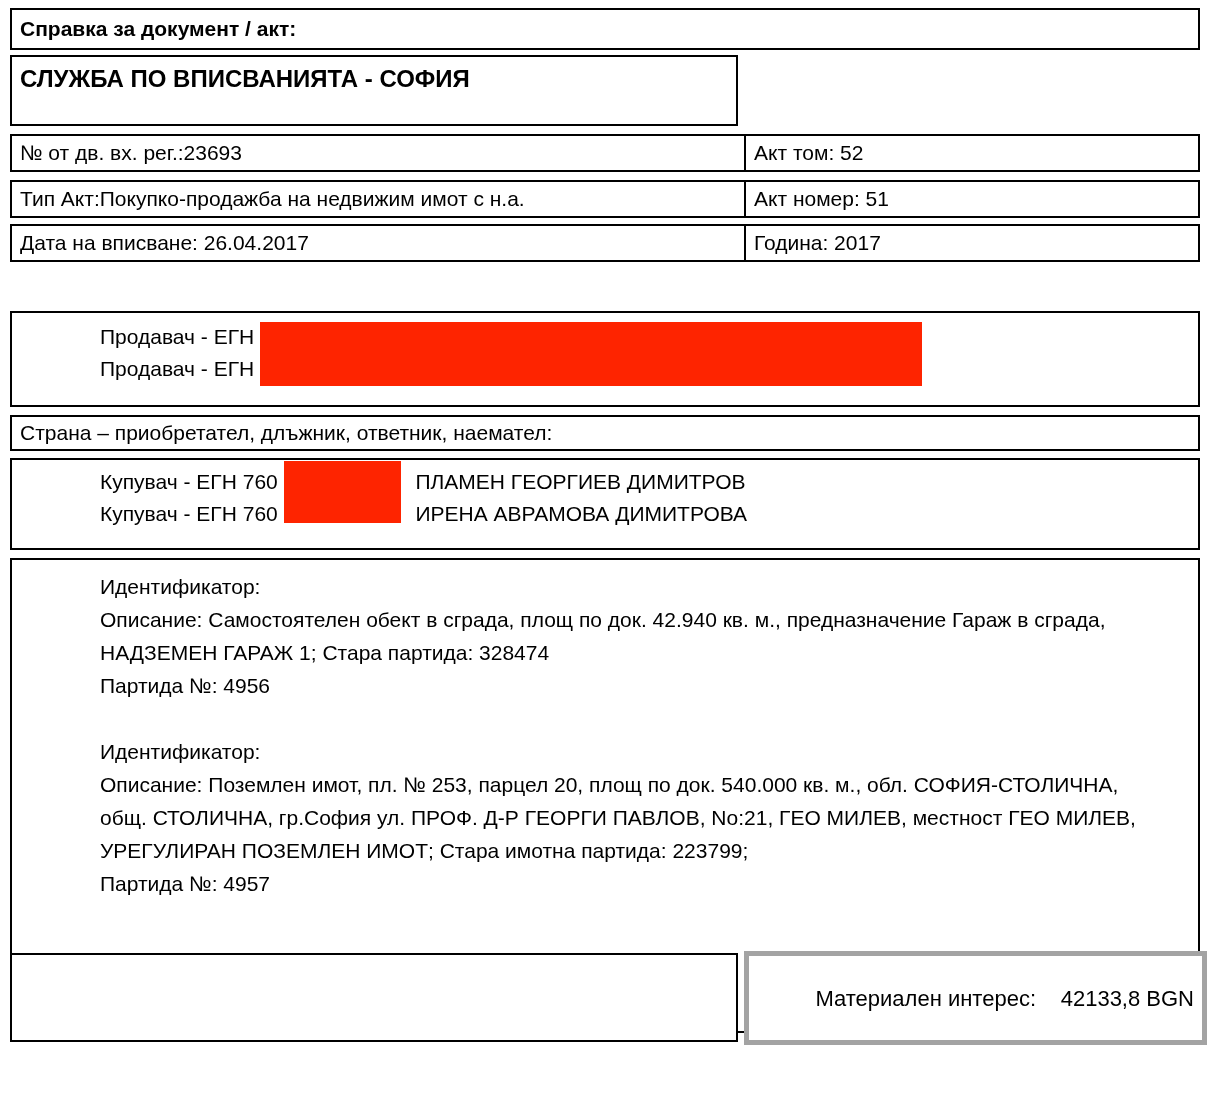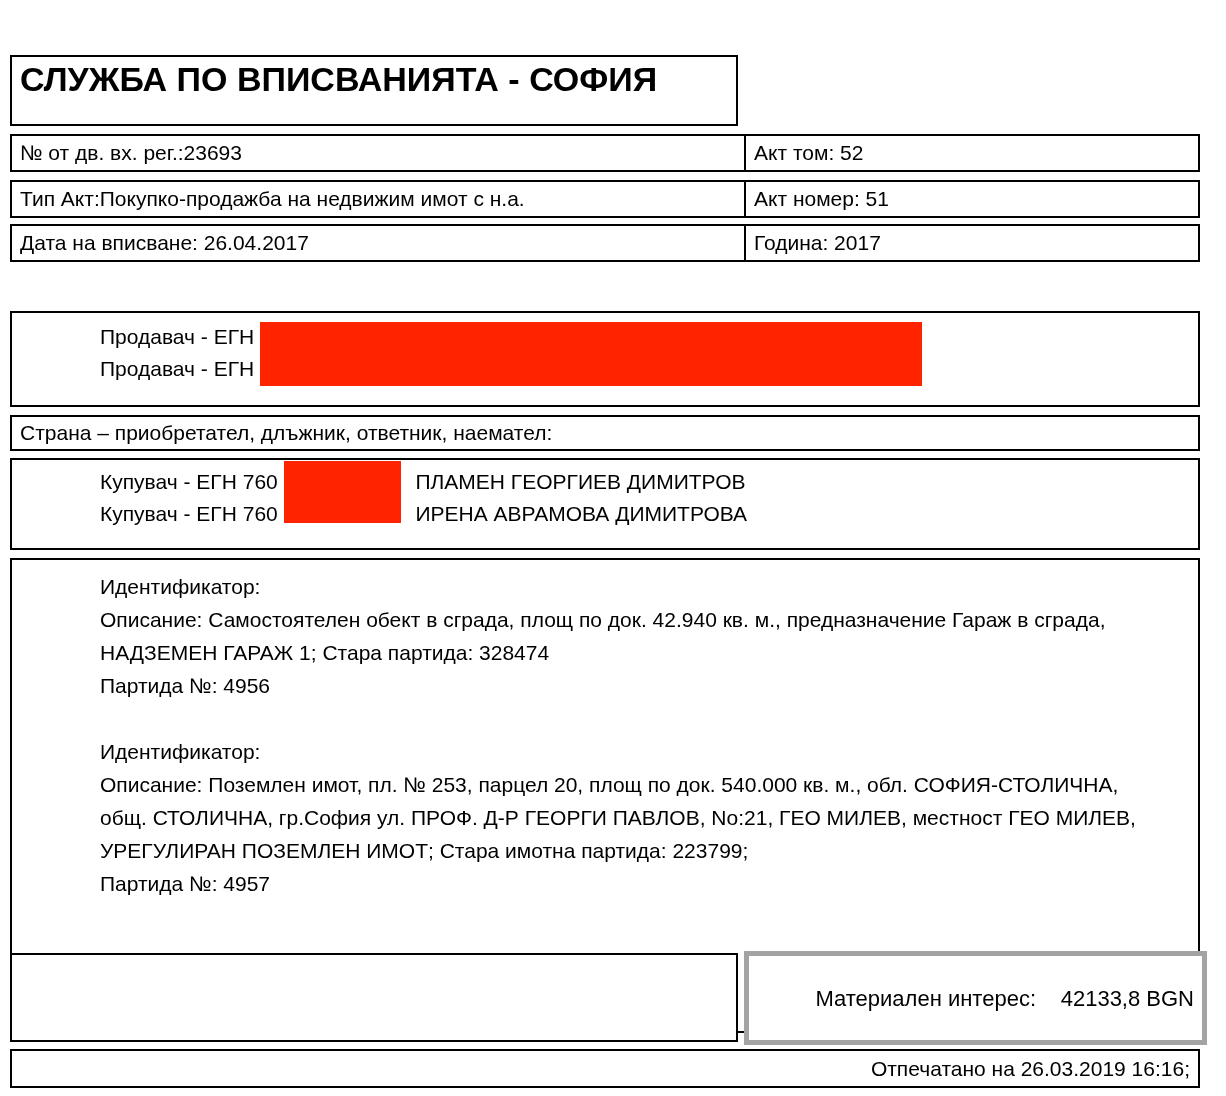--- a/index.html
+++ b/index.html
@@ -7,21 +7,21 @@
   .page{position:relative;width:1226px;height:1096px;background:#fff;overflow:hidden;}
   .box{position:absolute;border:2.5px solid #000;background:#fff;box-sizing:border-box;}
   .vcenter{display:flex;align-items:center;}
   .t{font-size:21px;line-height:26px;}
   .pad{padding-left:8px;}
 
   .header-box{left:10px;top:8px;width:1190px;height:42px;}
   .header-box .txt{font-size:21px;font-weight:bold;}
 
   .office-box{left:10px;top:55px;width:728px;height:71px;padding:3px 8px;}
-  .office-box .txt{font-size:34px;font-weight:bold;line-height:38px;}
+  .office-box .txt{font-size:24px;font-weight:bold;line-height:38px;}
 
   .book-box{left:744px;top:55px;width:456px;height:71px;}
 
   .rowL{left:10px;width:805px;height:38px;}
   .rowR{left:744px;width:456px;height:38px;}
   .r1{top:134px;} .r2{top:180px;} .r3{top:224px;}
 
   .sec-head-1{left:10px;top:268px;width:1190px;height:36px;}
   .party-sellers{left:10px;top:311px;width:1190px;height:96px;padding:8px 20px 0 88px;}
   .sec-head-2{left:10px;top:415px;width:1190px;height:36px;}
@@ -49,20 +49,23 @@
   .fee-label{flex:1;text-align:right;}
   .fee-value{width:158px;text-align:right;}
 
   .footer-box{left:10px;top:1049px;width:1190px;height:39px;justify-content:flex-end;padding-right:8px;}
 </style>
 </head>
 <body>
 
 <div class="page">
 
+  <div class="box header-box vcenter pad">
+    <span class="txt">Справка за документ / акт:</span>
+  </div>
 
   <div class="box office-box">
     <span class="txt">СЛУЖБА ПО ВПИСВАНИЯТА - СОФИЯ</span>
   </div>
 
   <div class="box rowL r1 vcenter pad">
     <span class="t">№ от дв. вх. рег.:23693</span>
   </div>
   <div class="box rowR r1 vcenter pad">
     <span class="t">Акт том: 52</span>
@@ -129,17 +132,14 @@
 
   <div class="box empty-box"></div>
 
   <div class="fee-box">
     <div class="fee-row">
       <span class="fee-label">Материален интерес:</span>
       <span class="fee-value">42133,8 BGN</span>
     </div>
   </div>
 
-  <div class="box footer-box vcenter">
-    <span class="t">Отпечатано на 26.03.2019 16:16;</span>
-  </div>
 
 </div>
 
 </body></html>

